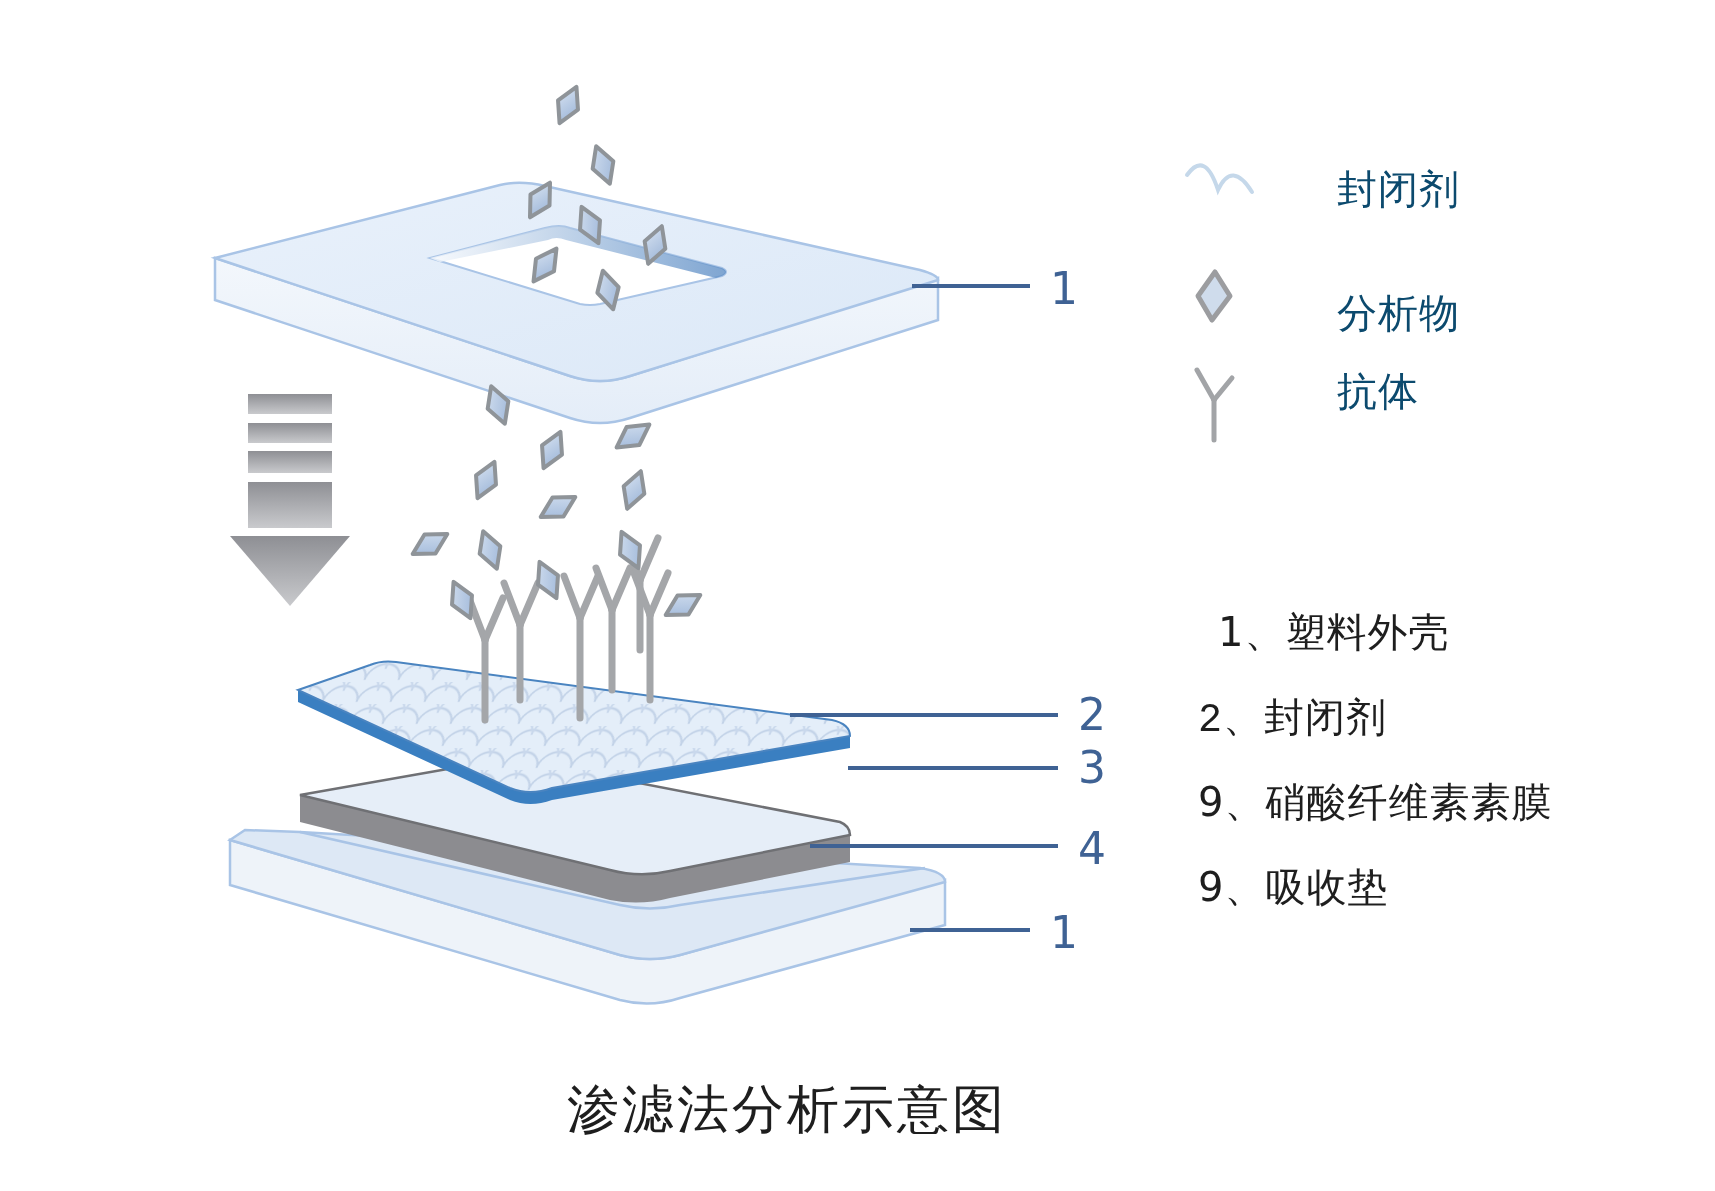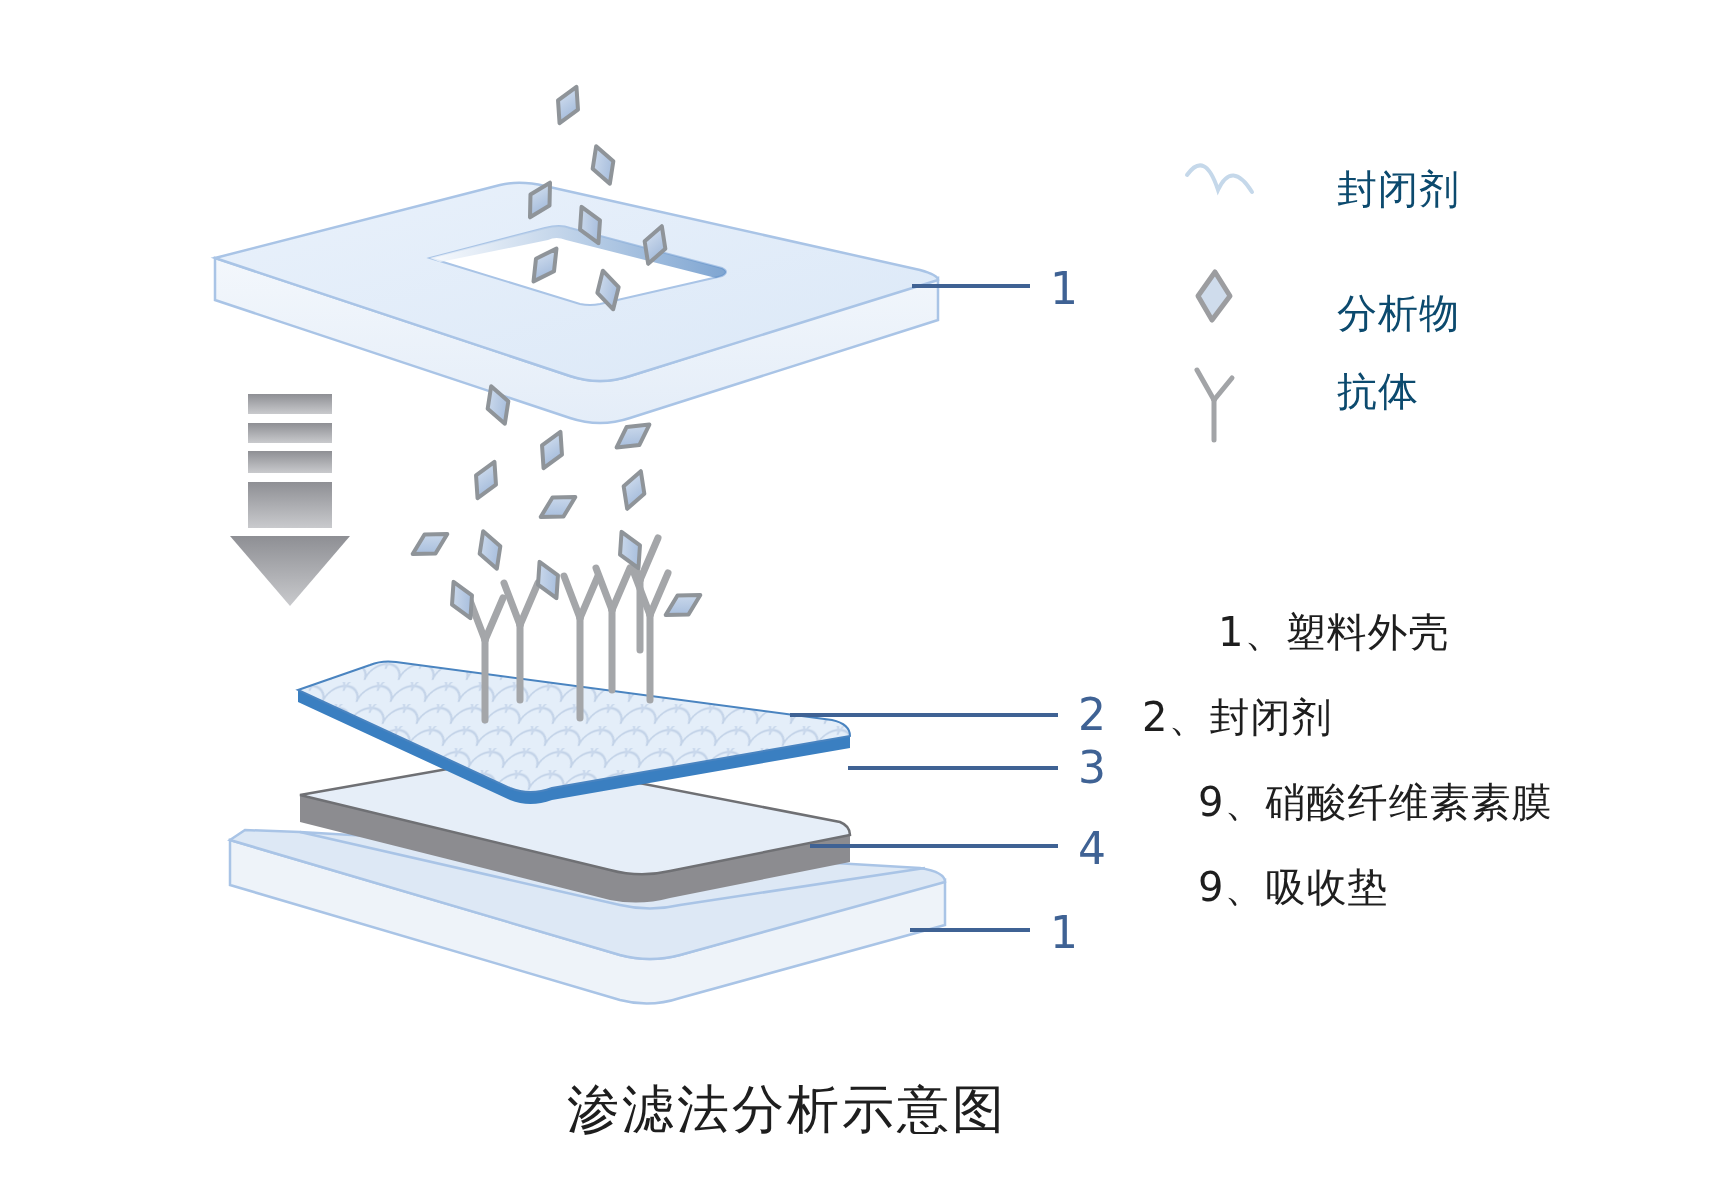--- a/index.html
+++ b/index.html
@@ -163,17 +163,17 @@
       <line x1="1214" y1="400" x2="1214" y2="440"></line>
     </g>
   </g>
 </svg>
 
 <div class="legend-label" style="left:1290px; top:162px;">封闭剂</div>
 <div class="legend-label" style="left:1290px; top:286px;">分析物</div>
 <div class="legend-label" style="left:1290px; top:364px;">抗体</div>
 
 <div class="parts-label" style="left:1198px; top:605px;margin-left:20px;">1、塑料外壳</div>
-<div class="parts-label" style="left:1142px; top:690px;">2、封闭剂</div>
+<div class="parts-label" style="left:1198px; top:690px;font-family:Liberation Mono, monospace;">2、封闭剂</div>
 <div class="parts-label" style="left:1198px; top:775px;">9、硝酸纤维素素膜</div>
 <div class="parts-label" style="left:1198px; top:860px;">9、吸收垫</div>
 
 <div class="caption">渗滤法分析示意图</div>
 
 </body></html>

